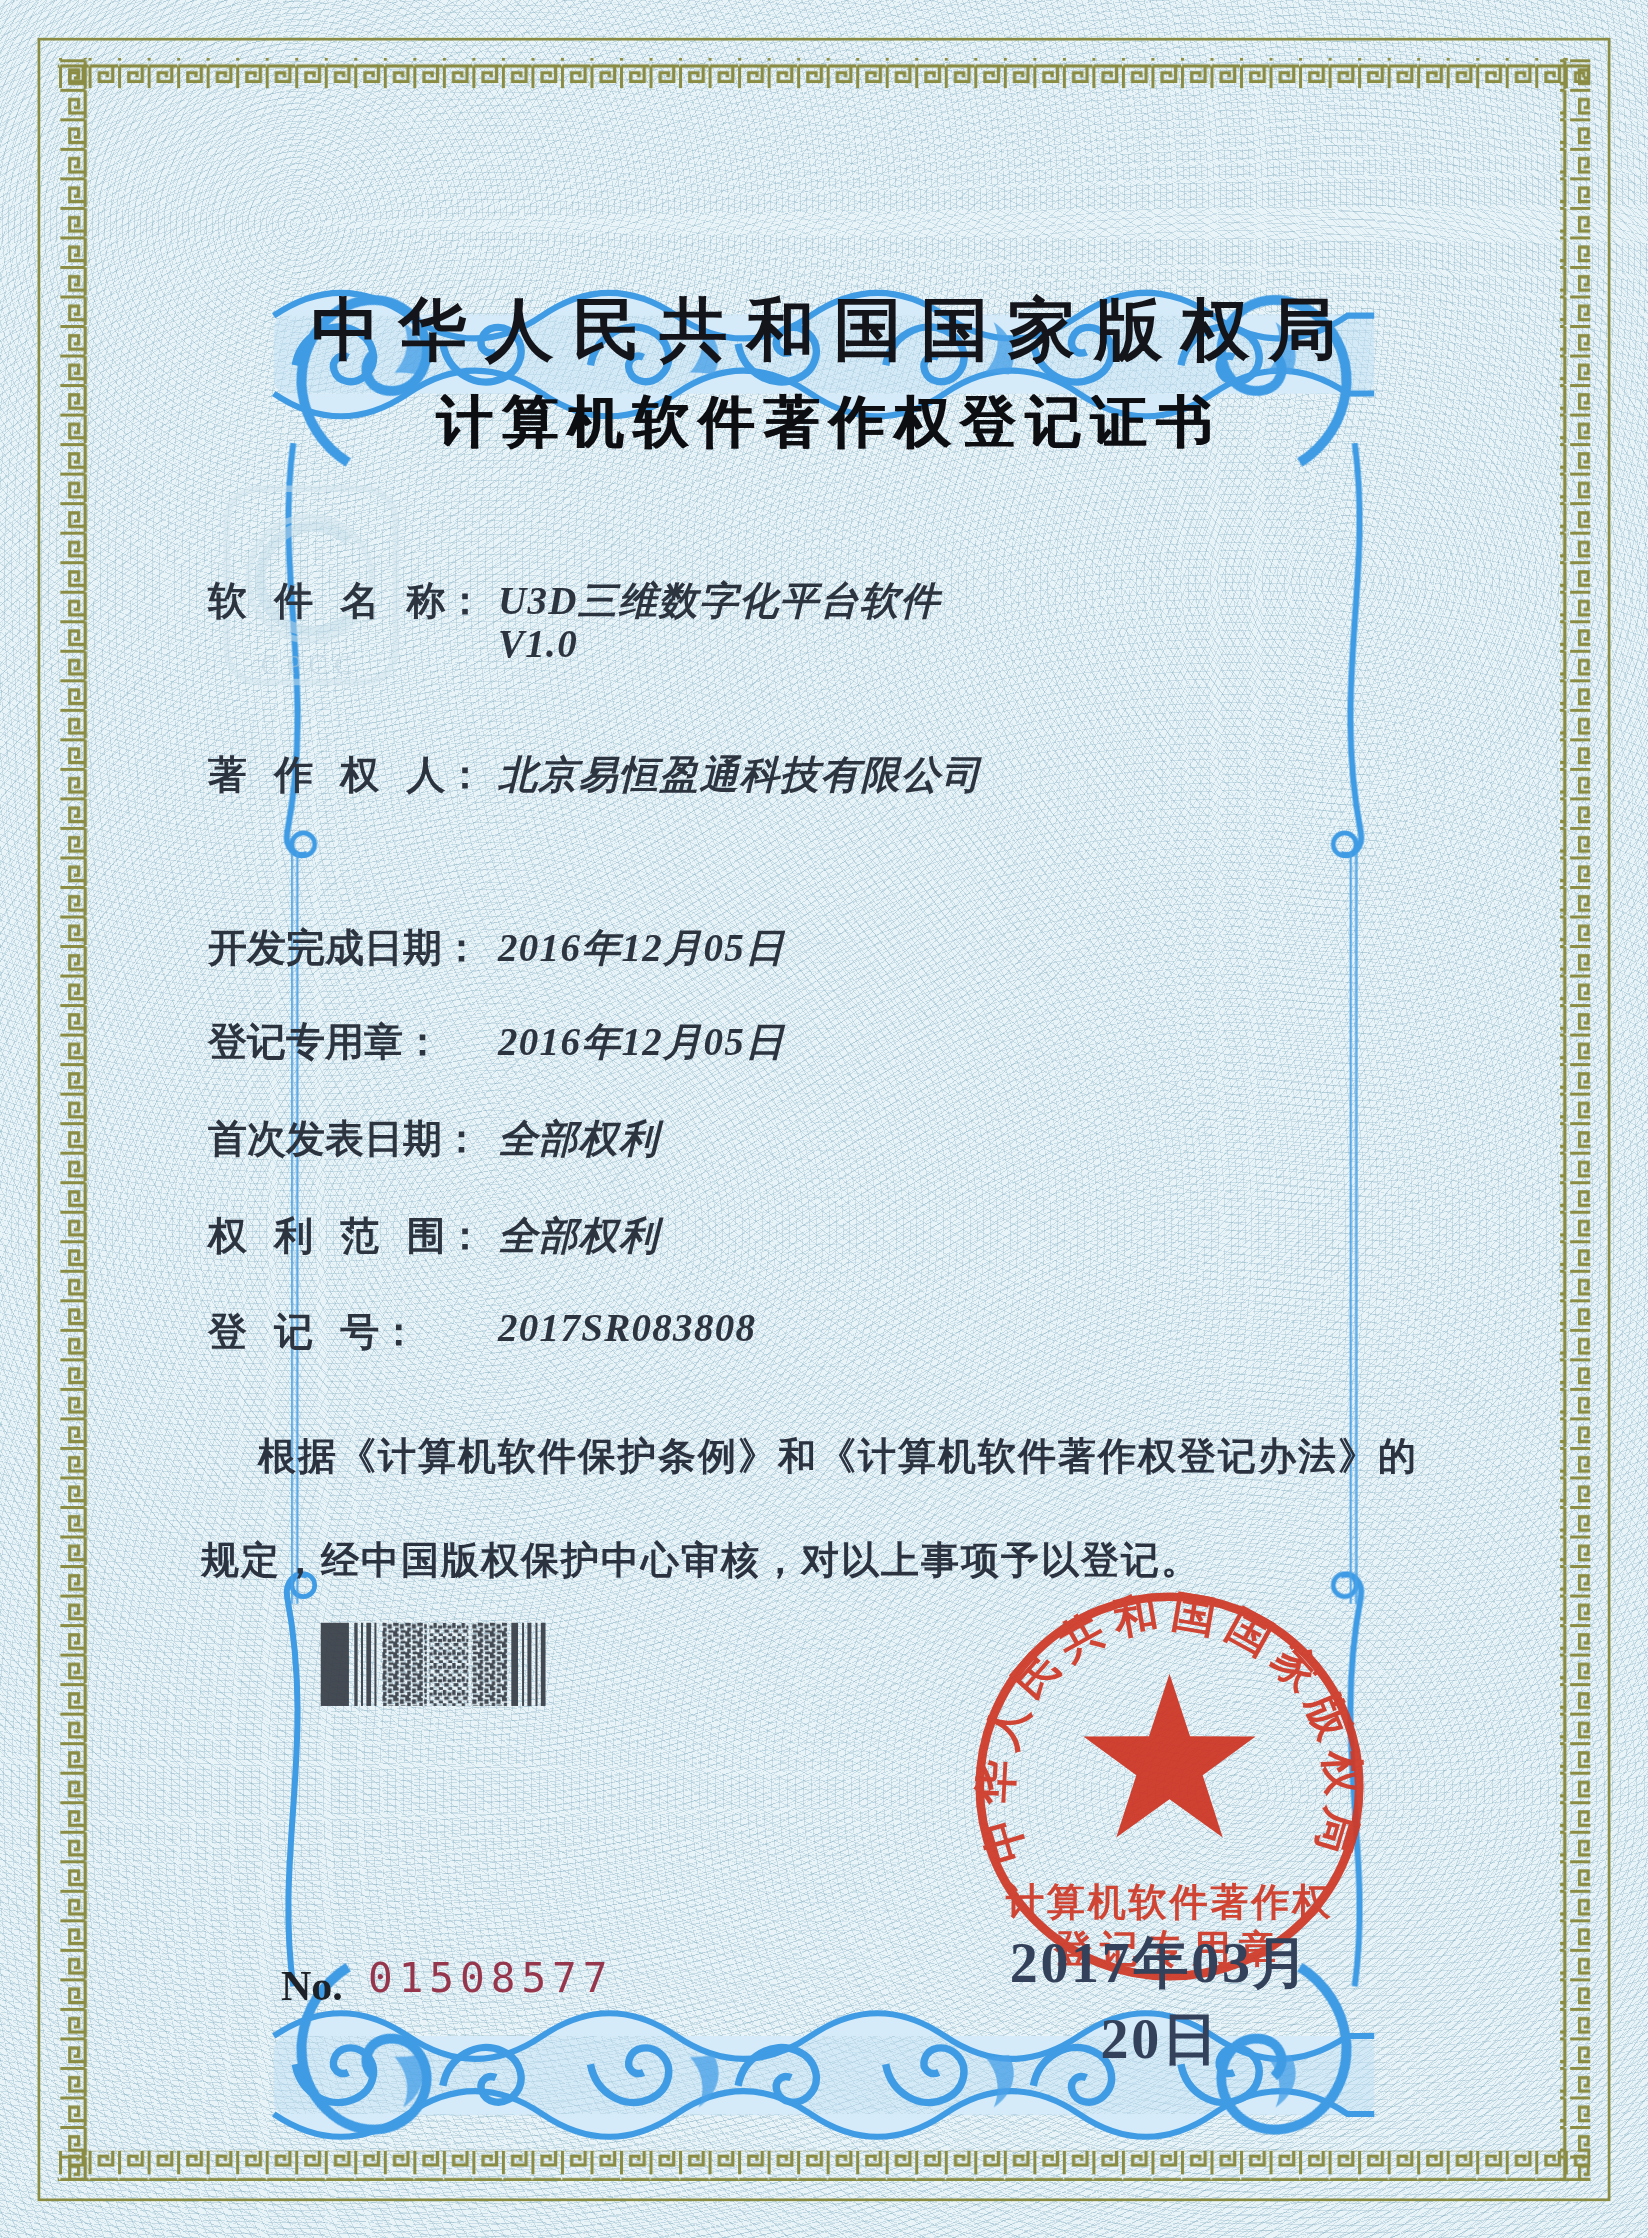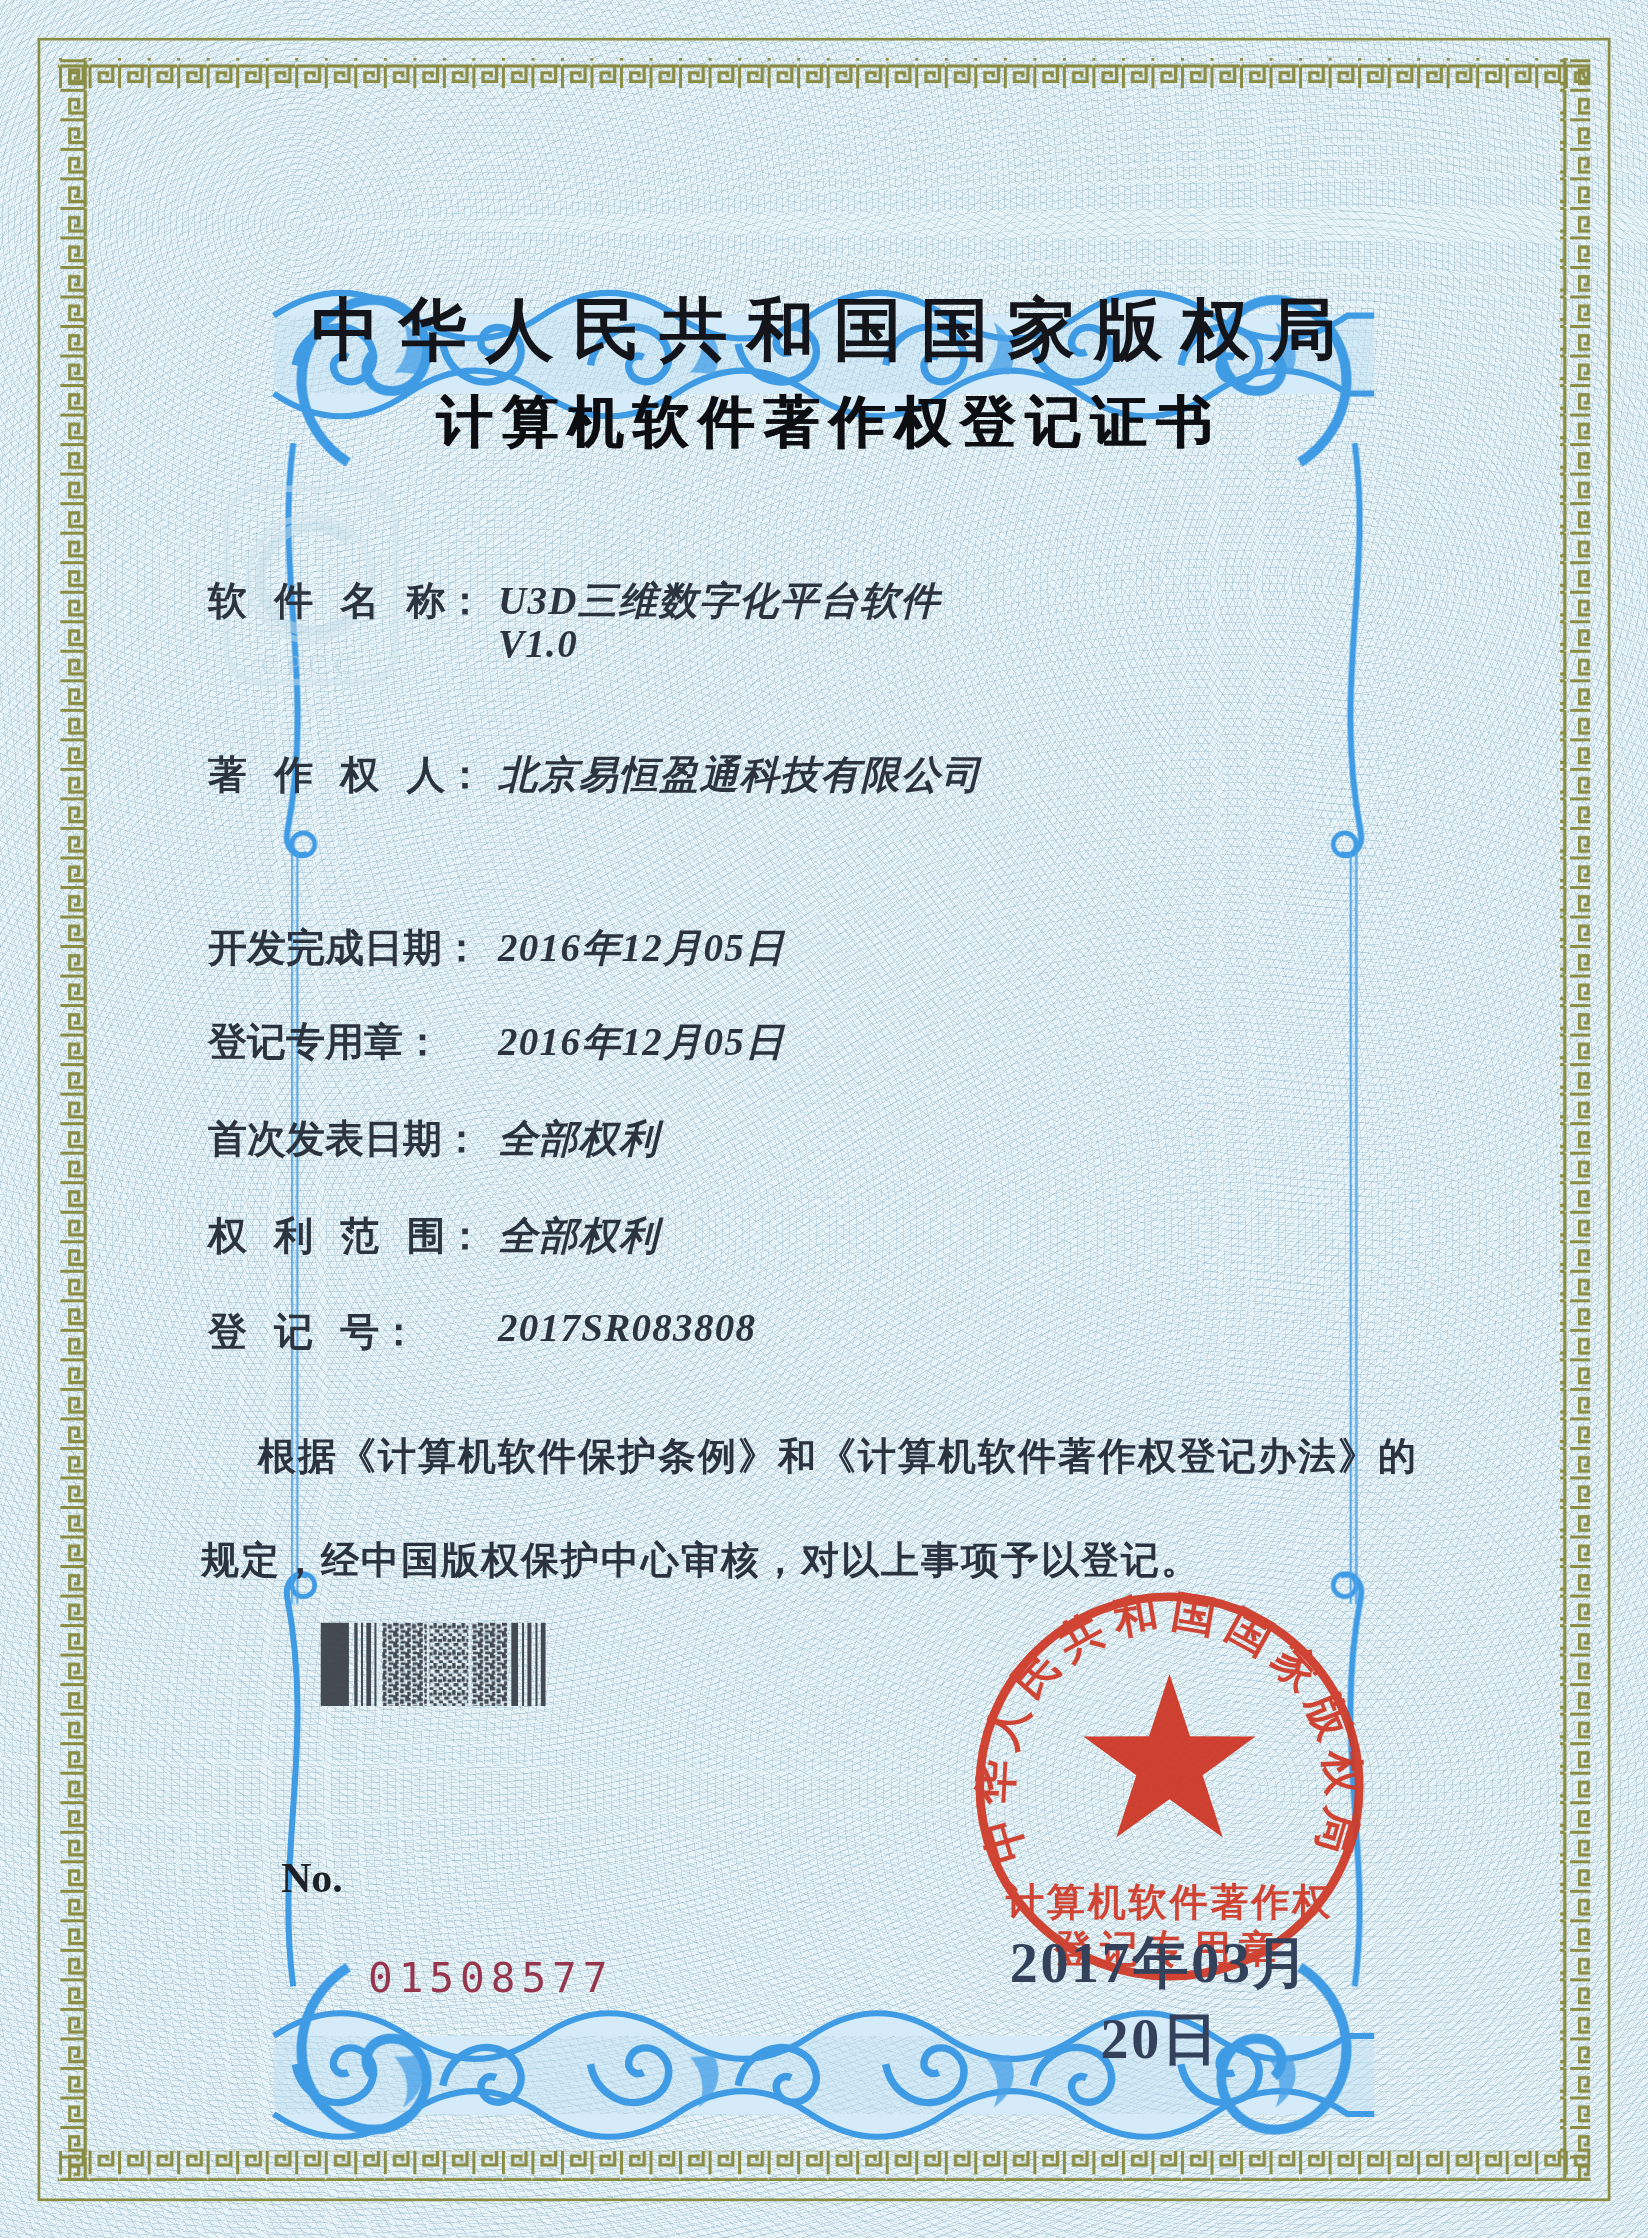--- a/index.html
+++ b/index.html
@@ -28,21 +28,21 @@
   .certno{left:999px;top:497px;font-size:29.5px;color:#20242b;font-weight:600;}
   .certno .gap{display:inline-block;width:28px;}
   .frow{font-size:39px;color:#2c3440;font-weight:600;white-space:nowrap;}
   .frow .lb{position:absolute;left:208px;word-spacing:17.4px;}
   .frow .vl{position:absolute;left:498px;letter-spacing:1.3px;font-style:italic;}
   .stmt{font-size:38px;color:#2b3340;font-weight:600;letter-spacing:2px;white-space:nowrap;}
   .issue-date{
     left:986px;top:1926px;width:349px;text-align:center;
     font-size:56px;font-weight:700;color:#33415a;letter-spacing:2.7px;z-index:6;
   }
-  .serial-label{left:281px;top:1854px;font-size:42px;color:#1c2228;font-weight:600;}
+  .serial-label{left:281px;top:1962px;font-size:42px;color:#1c2228;font-weight:600;}
   .serial-num{
     left:368px;top:1954px;font-size:41px;color:#96364c;letter-spacing:6px;
     font-family:"DejaVu Sans Mono","Liberation Mono",monospace;
   }
   svg text{font-family:"Liberation Serif","DejaVu Serif",serif;}
 </style>
 </head>
 <body>
 
 <div class="page">

